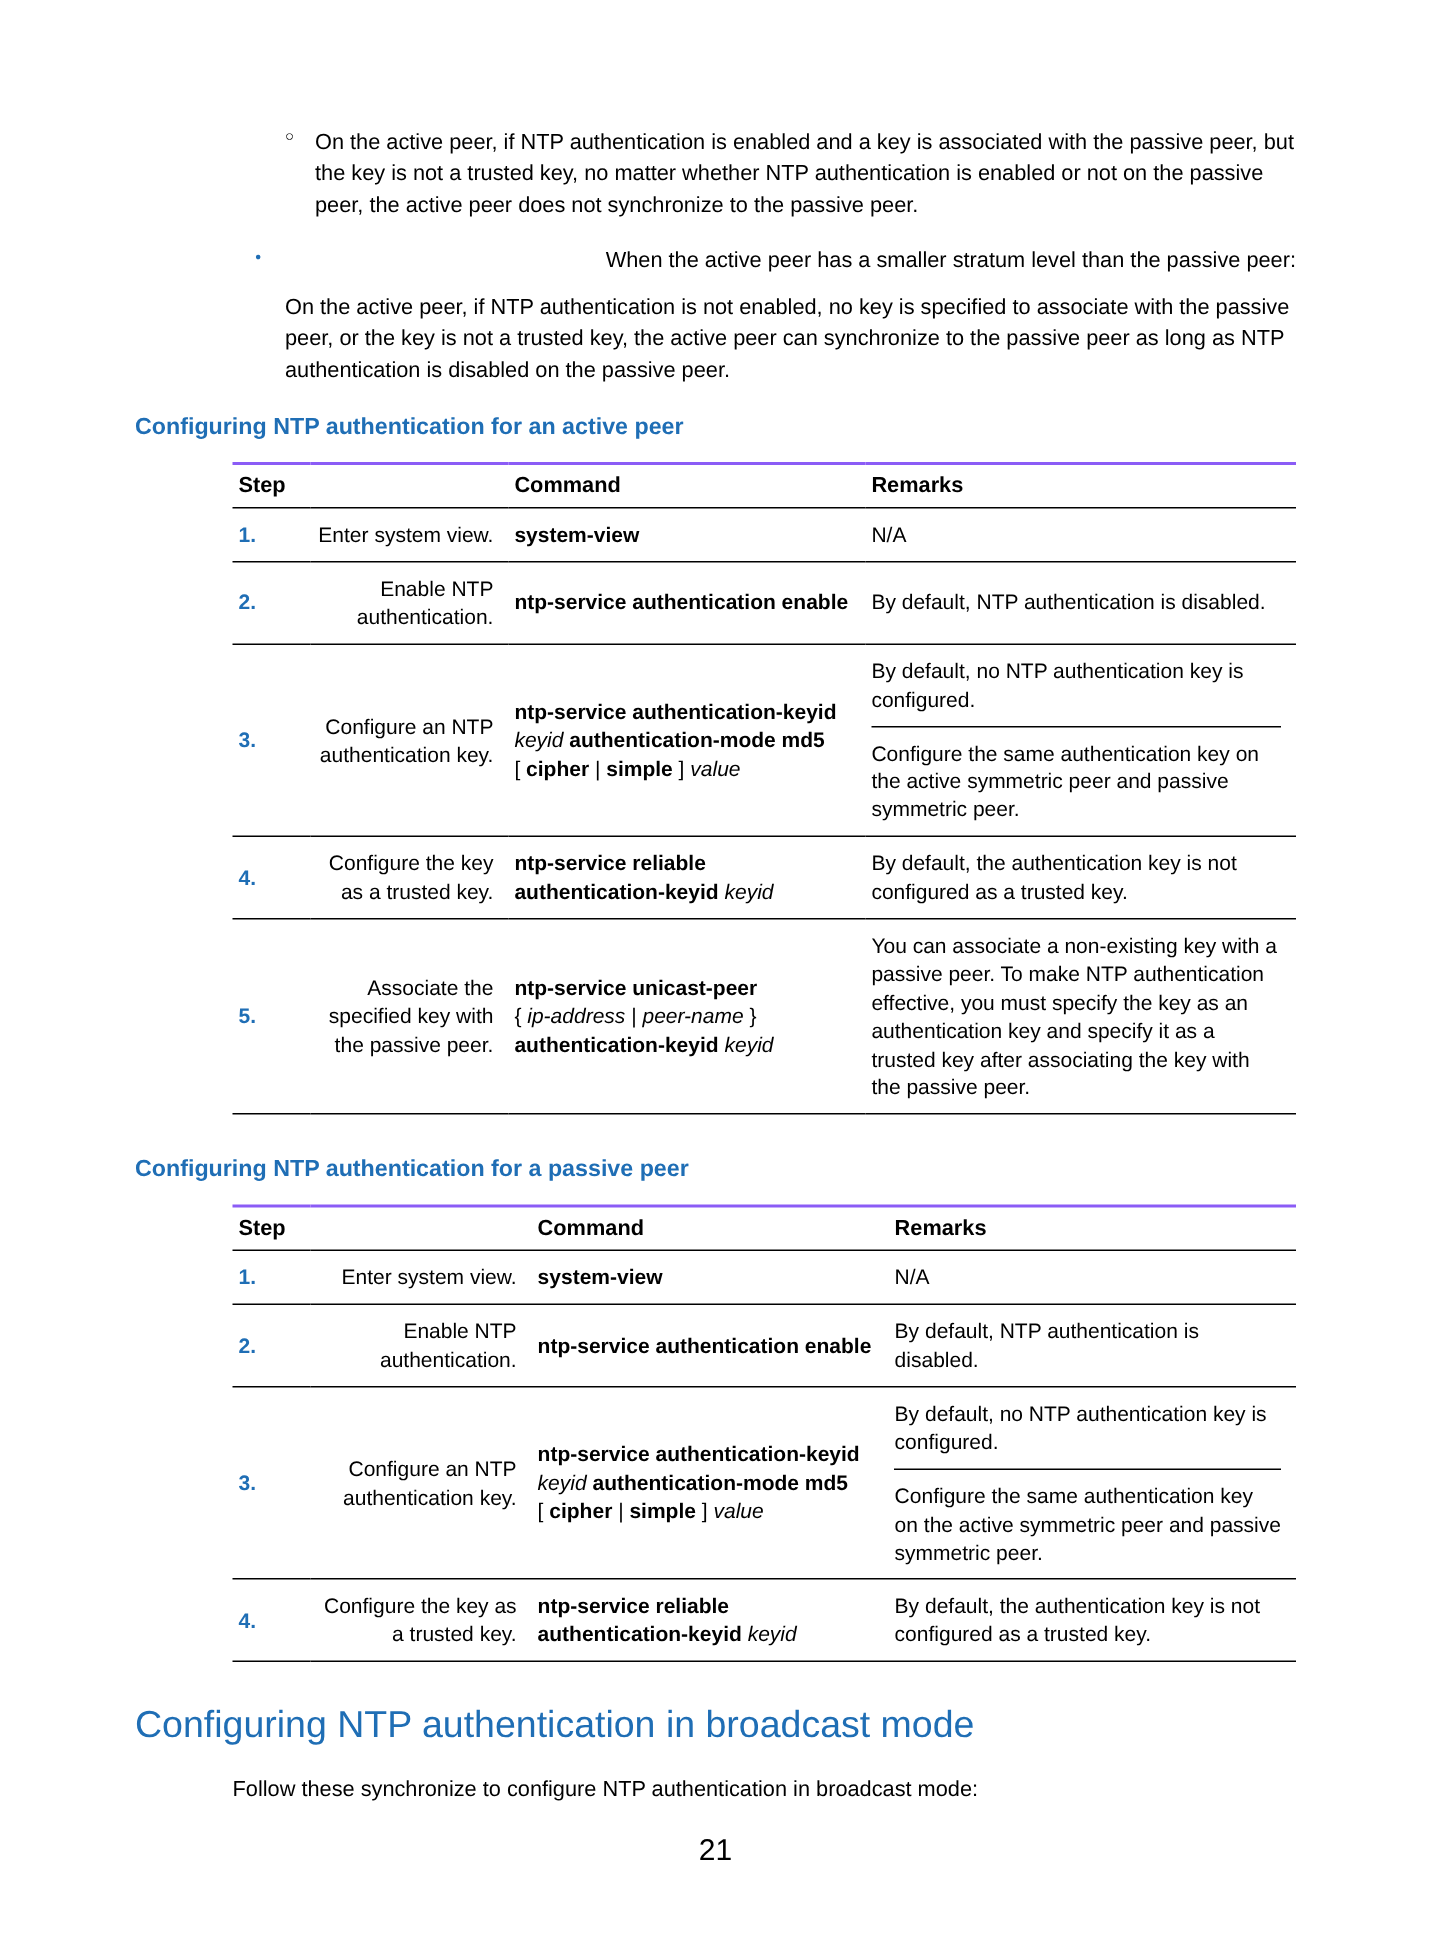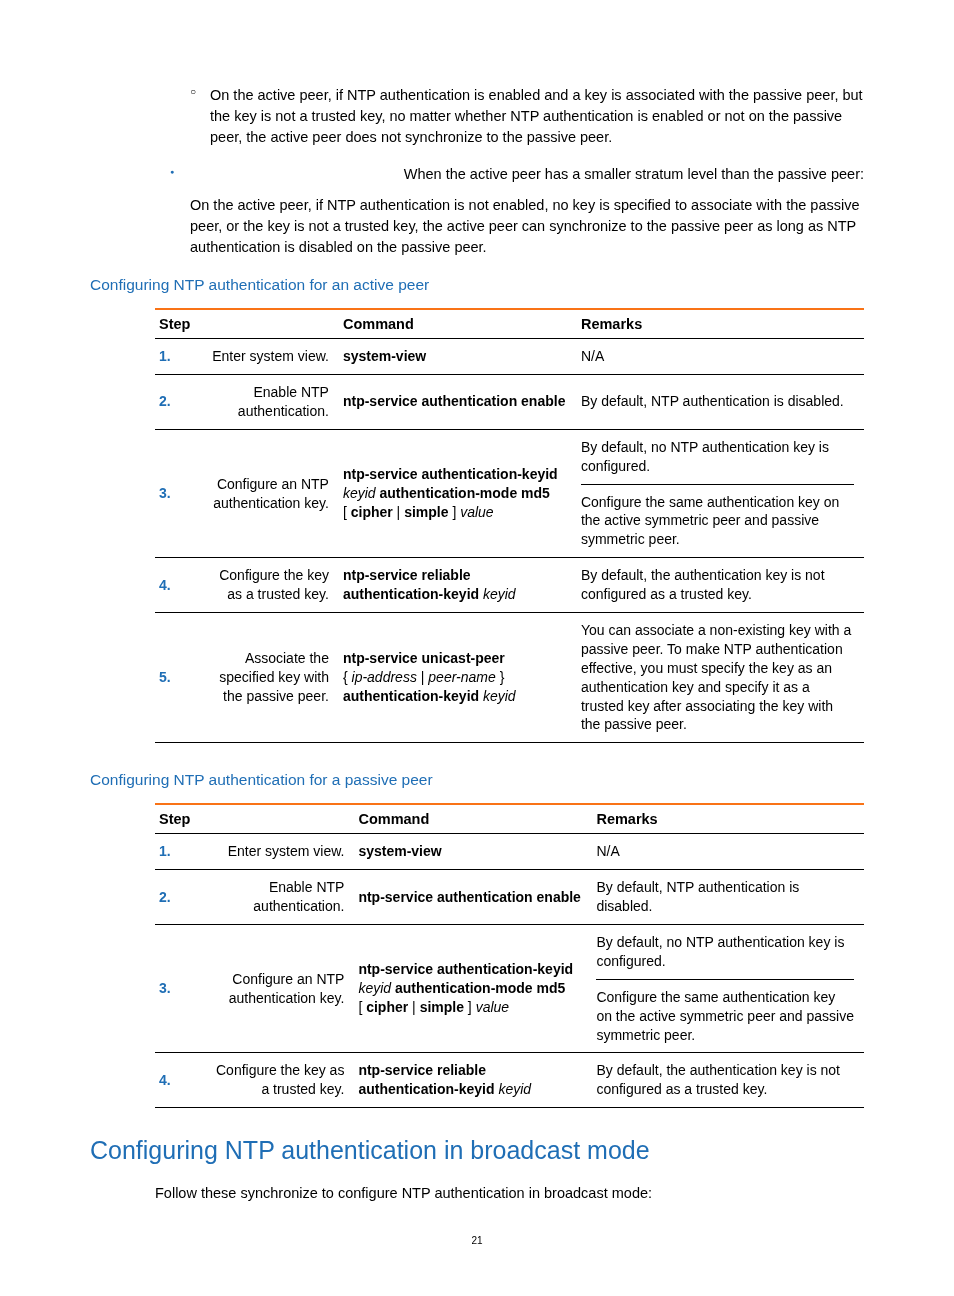--- a/index.html
+++ b/index.html
@@ -47,32 +47,32 @@
     font-size: 7px;
     color: #1f6eb5;
   }
   .sub-para {
     padding-left: 100px;
     margin-bottom: 16px;
     line-height: 1.45;
   }
   .section-heading-blue {
     color: #1f6eb5;
-    font-weight: normal;
+    font-weight: bold;
     font-size: 15.5px;
     margin: 18px 0 14px 0;
   }
   .config-table {
     width: calc(100% - 65px);
     margin-left: 65px;
     border-collapse: collapse;
     margin-bottom: 28px;
   }
   .config-table thead tr {
-    border-top: 2px solid #f97316;
+    border-top: 2px solid #8b5cf6;
     border-bottom: 1.5px solid #000;
   }
   .config-table th {
     text-align: left;
     font-weight: bold;
     padding: 6px 8px 6px 4px;
     font-size: 14.5px;
   }
   .config-table th.step-col {
     width: 38px;
@@ -118,21 +118,21 @@
     margin: 28px 0 18px 0;
     font-family: Arial, Helvetica, sans-serif;
   }
   .body-para {
     padding-left: 65px;
     line-height: 1.45;
     margin-bottom: 12px;
   }
   .pagenum {
     text-align: center;
-    font-size: 10px;
+    font-size: 20px;
     position: absolute;
     bottom: 50px;
     left: 0;
     right: 0;
   }
 </style>
 </head>
 <body>
 
 <div class="page">

